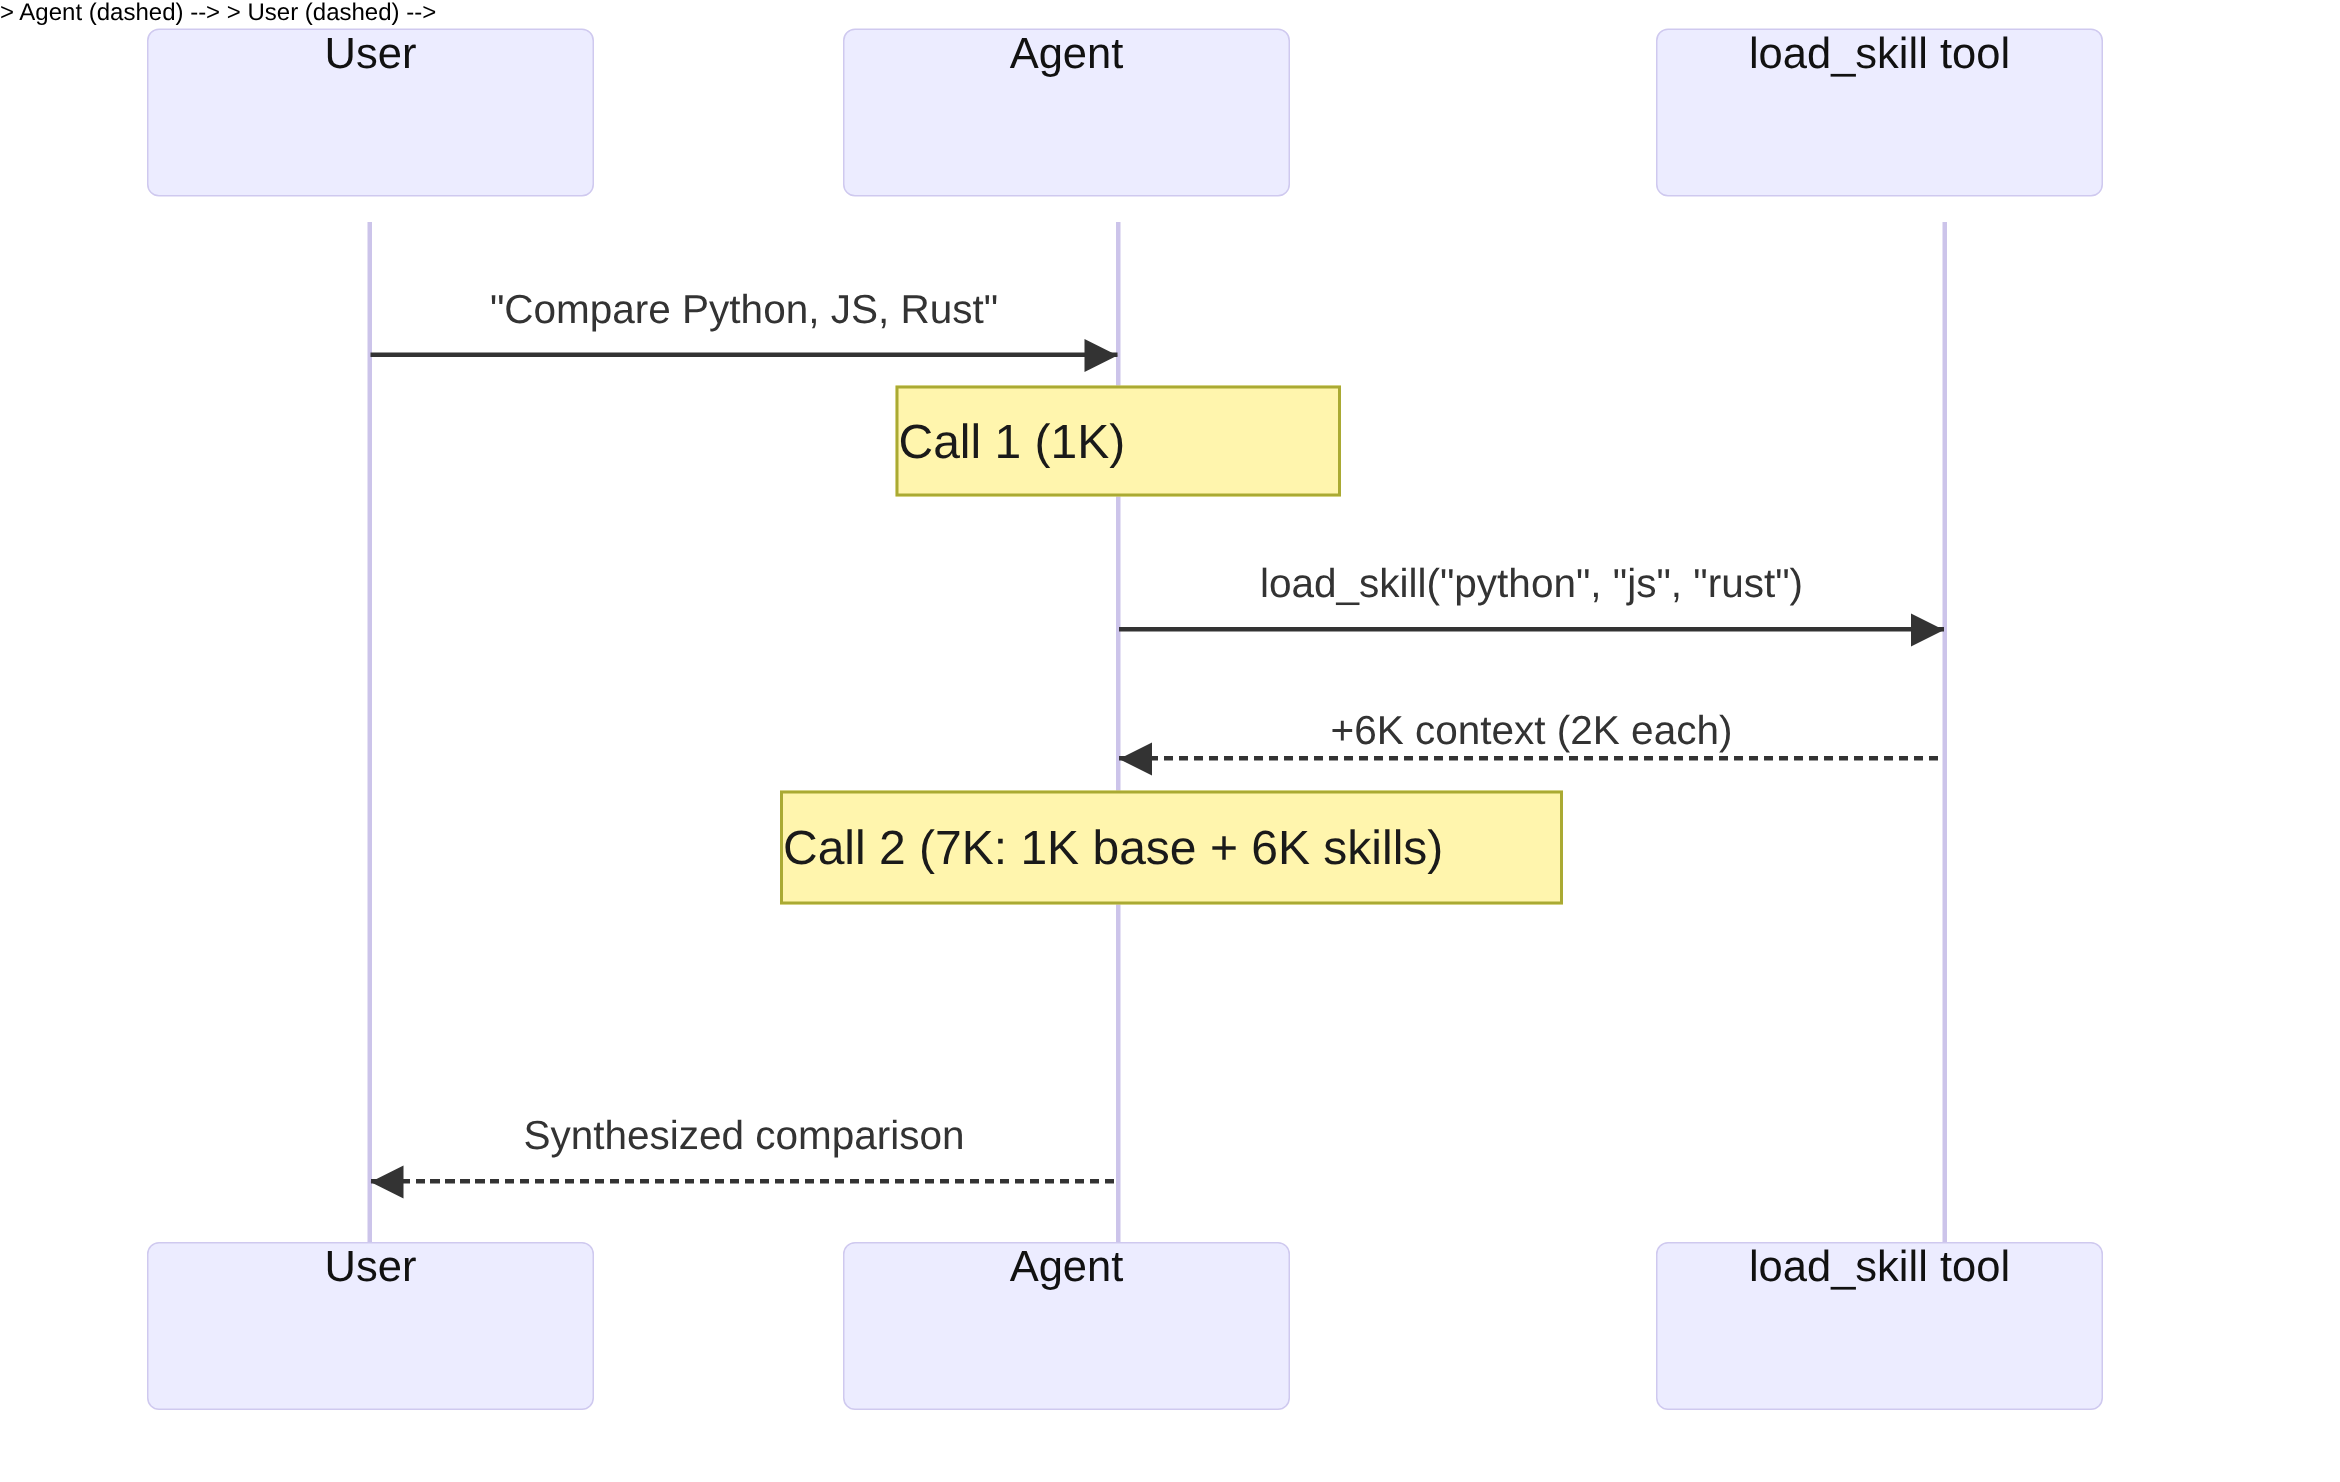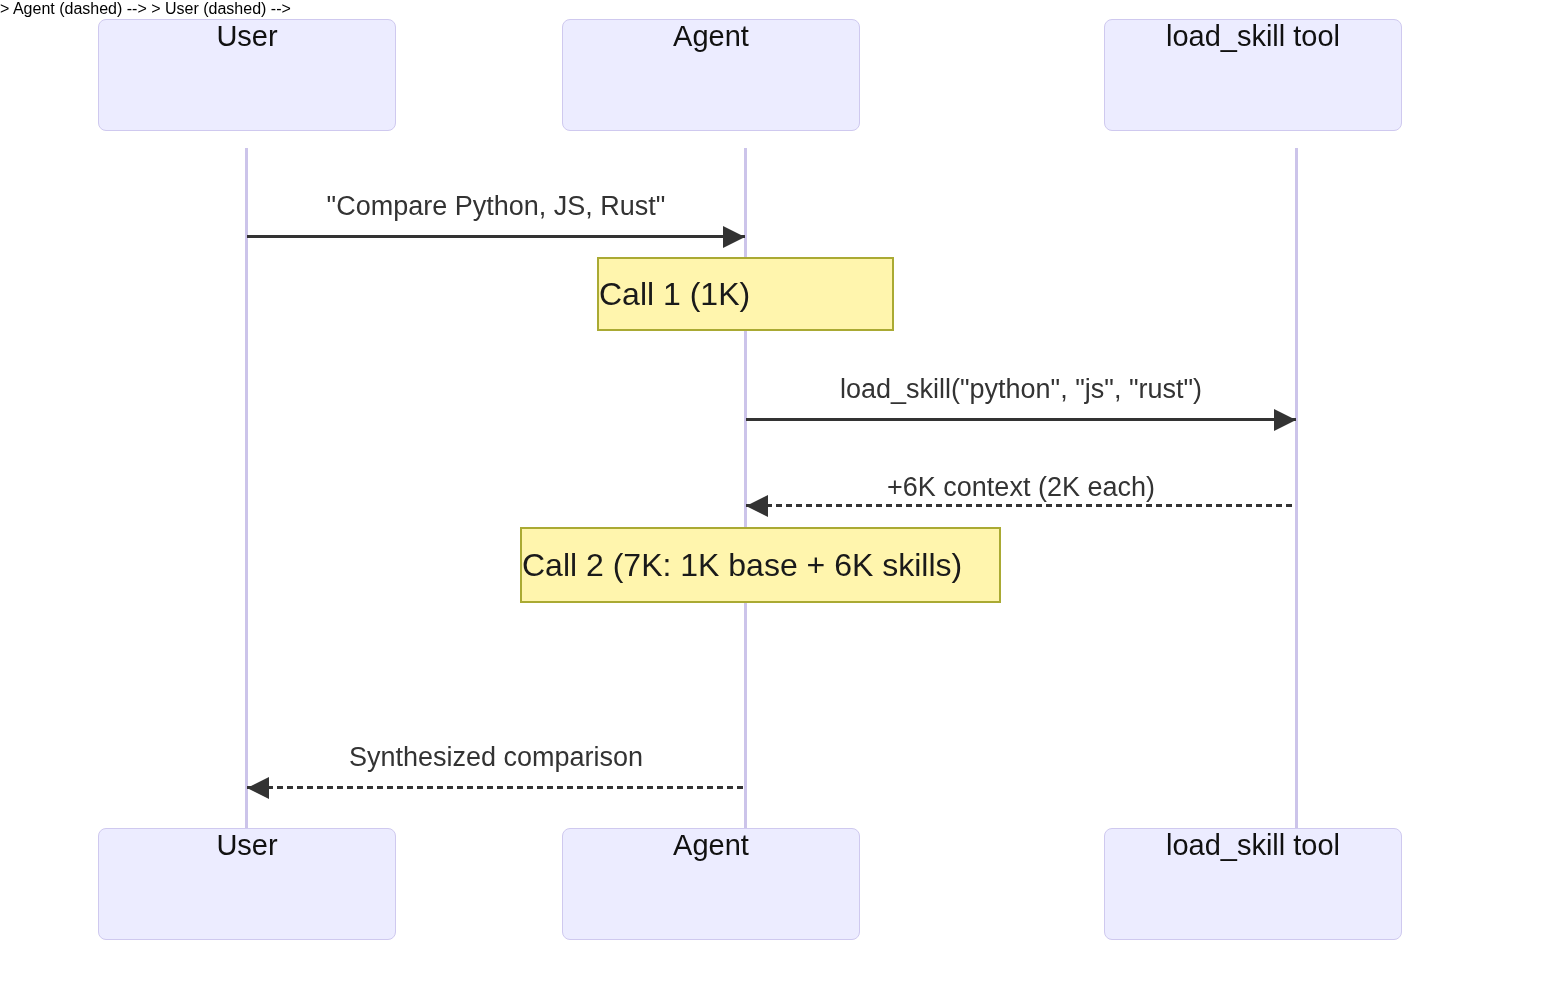--- a/index.html
+++ b/index.html
@@ -93,21 +93,21 @@
     background: var(--note-fill, #FFF5AD);
     border: 2px solid var(--note-border, #AAAA33);
     display: flex;
     align-items: center;
     justify-content: flex-start;
     font-size: 32px;
     color: var(--note-text, #1a1a1a);
     white-space: nowrap;
   }
   .note-1 { left: 597px; top: 257px; width: 297px; height: 74px; }
-  .note-2 { left: 520px; top: 527px; width: 481px; height: 76px; }
+  .note-2 { left: 520px; top: 527px; width: 522px; height: 76px; }
   .note-3 { left: 520px; top: 622px; width: 453px; height: 76px; }
 </style>
 </head>
 <body>
 
 <div class="canvas">
 
   
   <div class="lifeline ll-user"></div>
   <div class="lifeline ll-agent"></div>

